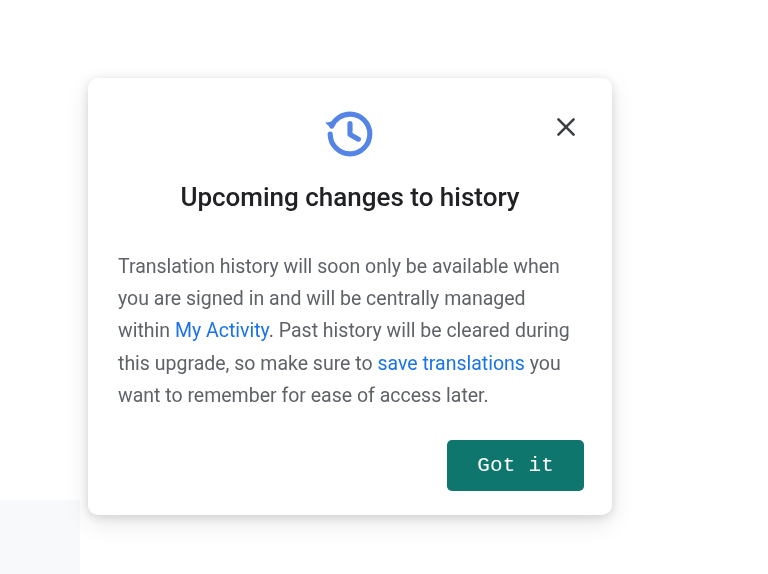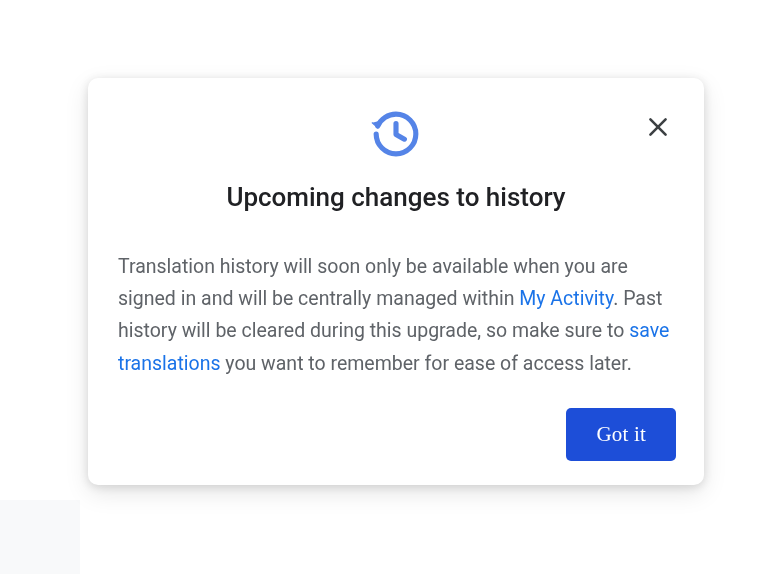--- a/index.html
+++ b/index.html
@@ -20,21 +20,21 @@
       left: 0;
       top: 500px;
       width: 80px;
       height: 74px;
       background: #f8f9fa;
     }
     .dialog {
       position: absolute;
       left: 88px;
       top: 78px;
-      width: 616px;
+      width: 524px;
       background: #fff;
       border-radius: 10px;
       box-shadow: 0 2px 10px rgba(0,0,0,0.12), 0 8px 24px rgba(0,0,0,0.10);
       padding: 24px 28px 24px 28px;
     }
     .dialog-header {
       position: relative;
       display: flex;
       flex-direction: column;
       align-items: center;
@@ -83,23 +83,23 @@
       color: #1a73e8;
       text-decoration: none;
       cursor: pointer;
     }
     .dialog-footer {
       display: flex;
       justify-content: flex-end;
       margin-top: 28px;
     }
     .primary-btn {
-      background: #1d4ed8;
+      background: #0f766e;
       color: #fff;
-      font-family: Liberation Serif, serif;
+      font-family: Liberation Mono, monospace;
       font-size: 21px;
       font-weight: 500;
       border: none;
       border-radius: 5px;
       padding: 14px 30px;
       cursor: pointer;
       letter-spacing: 0.2px;
     }
   </style>
 </head>

